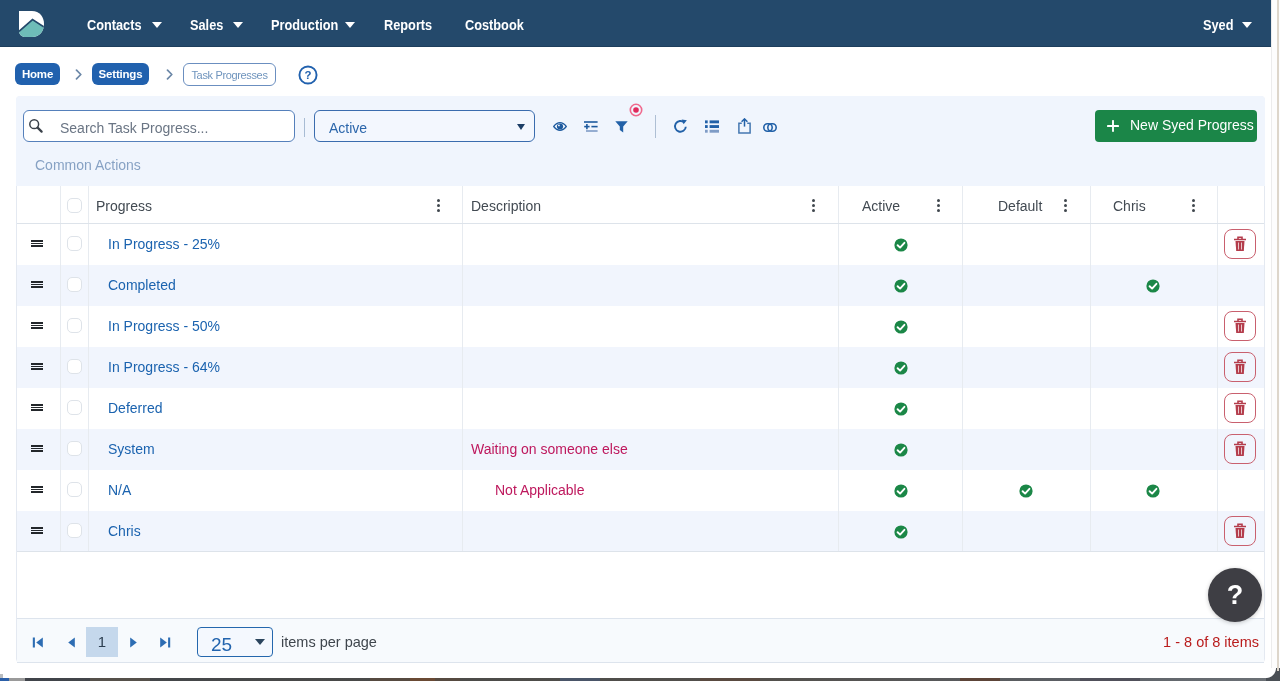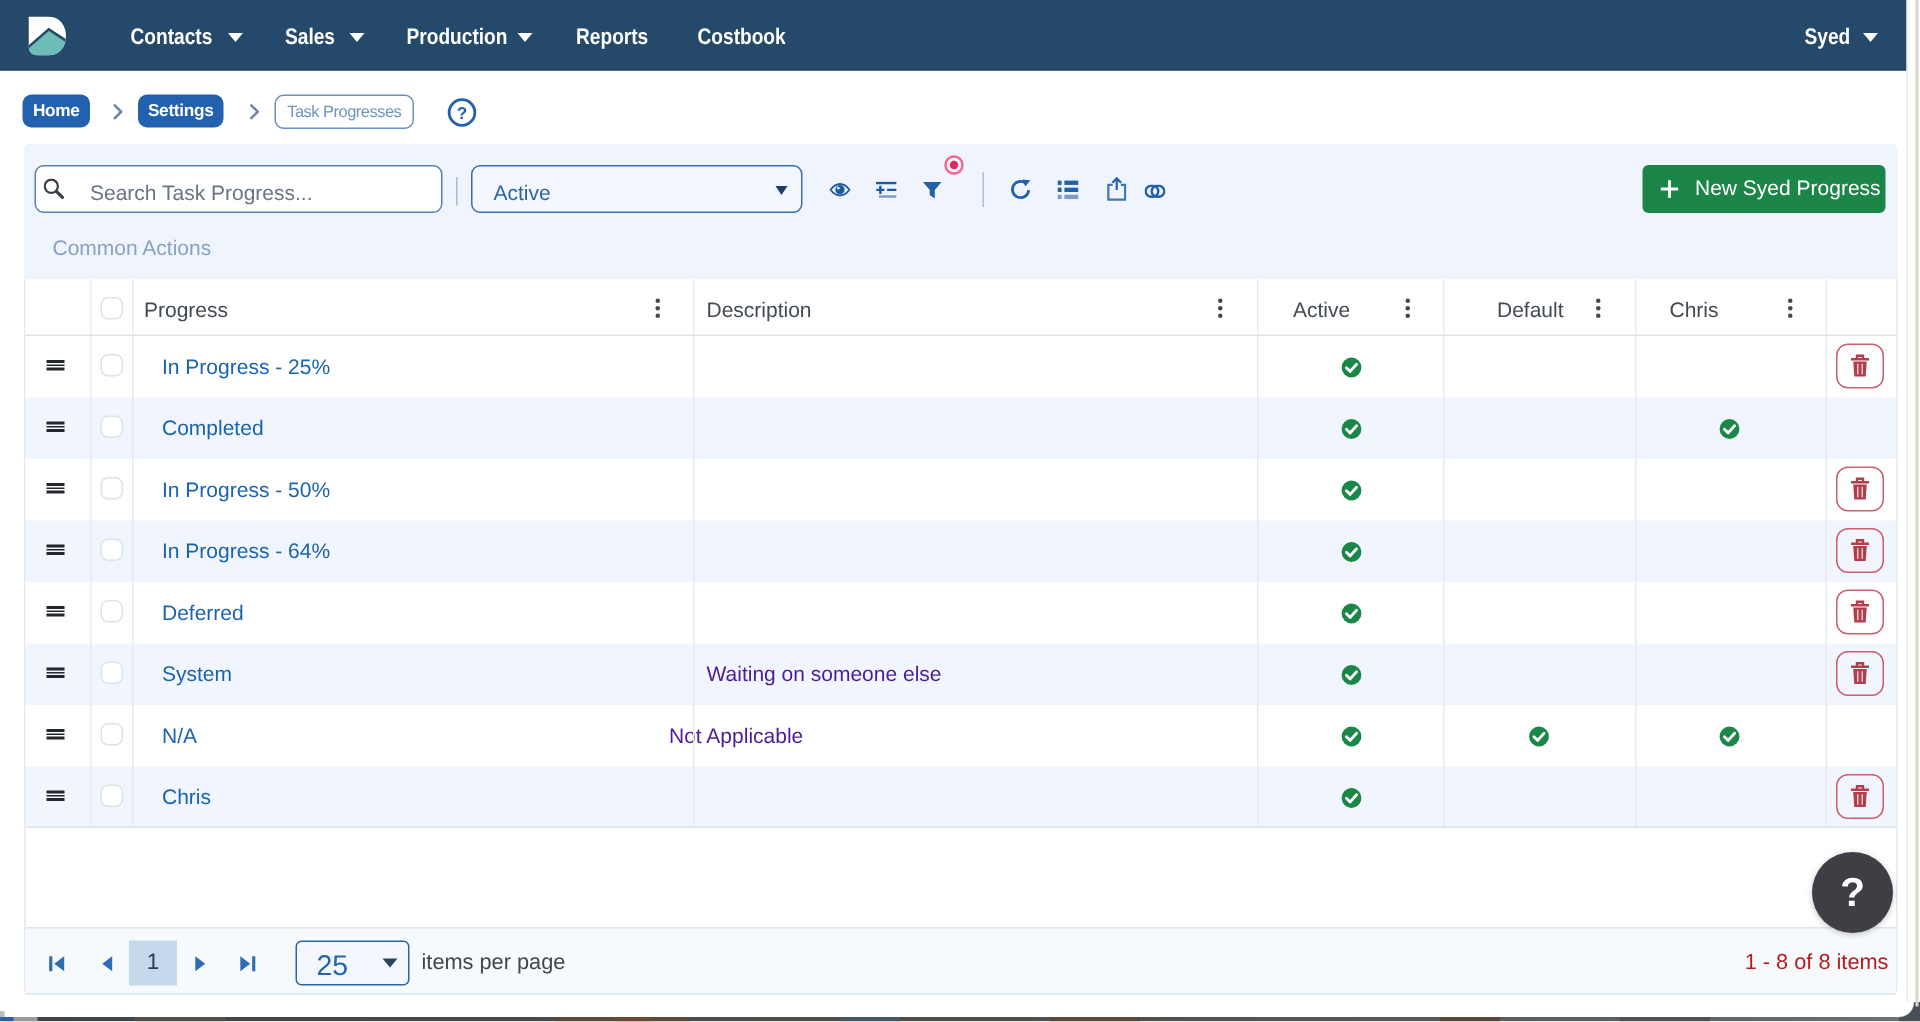--- a/index.html
+++ b/index.html
@@ -21,21 +21,21 @@
   .tbicon { position:absolute; }
   
   .hdrtext { position:absolute; color:#424a52; font-size:14px; }
   .vdots { position:absolute; width:3px; }
   .vdots span { display:block; width:3px; height:3px; border-radius:50%; background:#40474e; margin-bottom:2px; }
   .row { position:absolute; left:17px; width:1247px; height:41px; }
   .cbx { position:absolute; width:15px; height:15px; border:1px solid #dee3e9; border-radius:5px; background:#fff; }
   .drag { position:absolute; width:12px; height:10px; }
   .drag i { display:block; height:1.7px; background:#23272b; margin-bottom:0.9px; }
   .linktxt { position:absolute; color:#1b63af; font-size:14px; }
-  .plaintxt { position:absolute; color:#4c1d95; font-size:14px; }
+  .plaintxt { position:absolute; color:#be185d; font-size:14px; }
   .gridline-v { position:absolute; width:1px; background:#e7ebf0; top:186px; height:365px; z-index:6; }
   .check { position:absolute; width:14px; height:14px; }
   .trashbtn { position:absolute; width:32px; height:30px; border:1px solid #c9606e; border-radius:8px; background:transparent; }
   
   #pager { position:absolute; left:17px; top:618px; width:1247px; height:45px; background:#f7fafd; border-top:1px solid #dde4ed; border-bottom:1px solid #dde4ed; }
   .pg-ico { position:absolute; }
   
   #bstrip { position:absolute; left:0; top:678px; width:1280px; height:3px; background:linear-gradient(90deg,#3f434a 0%,#4a4a48 30%,#53504c 60%,#5c6066 85%,#6d7277 100%); }
   
   #rstrip { position:absolute; left:1271px; top:0; width:9px; height:678px; background:#fdfdfd; border-left:1px solid #ececec; }
@@ -317,21 +317,21 @@
       <line x1="8.5" y1="6.5" x2="8.5" y2="13.5" stroke="#e9c7cb" stroke-width="1"></line>
     </svg>
       <div class="row" style="top:469.5px; background:#ffffff;"></div>
       <div class="drag" style="left:31px; top:486px;">
         <i></i>
         <i></i>
         <i></i>
       </div>
       <div class="cbx" style="left:67px; top:482px;"></div>
       <span class="linktxt" style="left:108px; top:482px;">N/A</span>
-      <span class="plaintxt" style="left:446px; top:482px;">Not Applicable</span>
+      <span class="plaintxt" style="left:495px; top:482px;">Not Applicable</span>
       <svg class="check" style="left:894px; top:484px;" width="14" height="14" viewBox="0 0 14 14">
   <circle cx="7" cy="7" r="6.6" fill="#1b8747"></circle>
   <path d="M3.6,7.2 L6.1,9.6 L10.4,4.8" fill="none" stroke="#fff" stroke-width="1.9" stroke-linecap="round" stroke-linejoin="round"></path>
       </svg>
       <svg class="check" style="left:1019px; top:484px;" width="14" height="14" viewBox="0 0 14 14">
   <circle cx="7" cy="7" r="6.6" fill="#1b8747"></circle>
   <path d="M3.6,7.2 L6.1,9.6 L10.4,4.8" fill="none" stroke="#fff" stroke-width="1.9" stroke-linecap="round" stroke-linejoin="round"></path>
       </svg>
       <svg class="check" style="left:1146px; top:484px;" width="14" height="14" viewBox="0 0 14 14">
   <circle cx="7" cy="7" r="6.6" fill="#1b8747"></circle>

